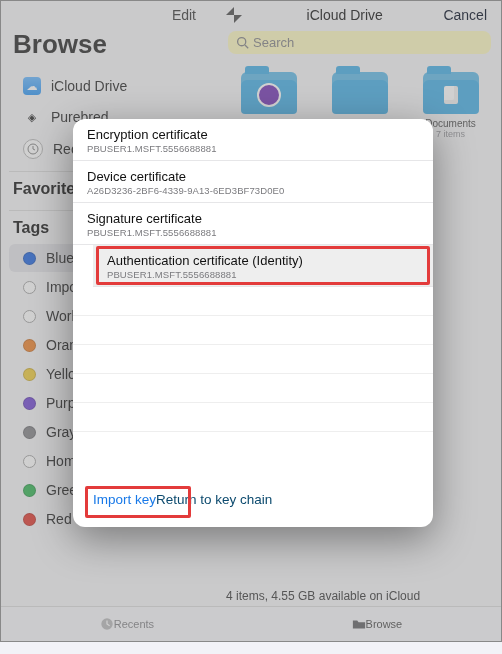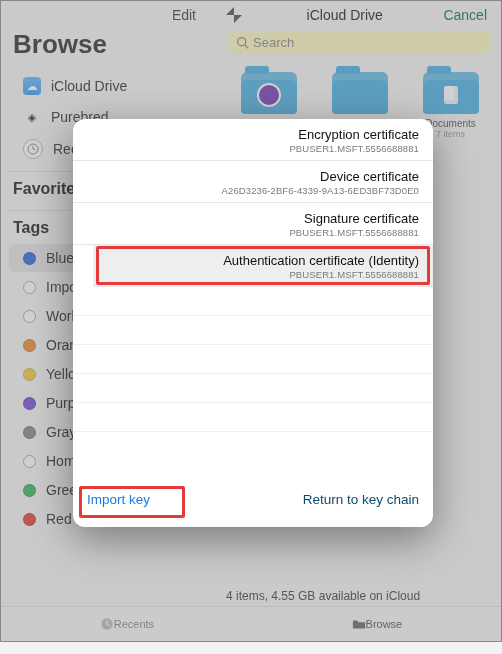--- a/index.html
+++ b/index.html
@@ -71,21 +71,21 @@
   .rp-top .expand {
     width:16px; height:16px; position:relative; margin-right:4px;
   }
   .rp-top .expand::before, .rp-top .expand::after{
     content:""; position:absolute; width:0; height:0;
     border:4px solid transparent;
   }
   .rp-top .expand::before{ border-bottom-color:#555; border-right-color:#555; left:0; top:0; transform:rotate(0deg);}
   .rp-top .expand::after{ border-top-color:#555; border-left-color:#555; right:0; bottom:0;}
   .rp-top .title { flex:1; text-align:center; font-weight:500; font-size:14px; color:#222;}
-  .rp-top .cancel{ color:#0f766e; }
+  .rp-top .cancel{ color:#0f172a; }
 
   .rp-search {
     margin:6px 10px 10px 10px; background:#fef9c3; border-radius:8px;
     display:flex; align-items:center; gap:4px; padding:4px 8px; font-size:13px;
     color:#8a8a8e;
   }
   .rp-search svg { width:13px; height:13px; fill:#8a8a8e; }
 
   .rp-folders {
     display:flex; gap:18px; padding:8px 14px 0 14px;
@@ -132,39 +132,39 @@
   .tabbar .tab.active { color:#555; }
   .tabbar svg { width:14px; height:14px; fill:currentColor; }
 
   
   .modal {
     position:absolute; left:72px; top:118px; width:360px; height:408px;
     background:#fff; border-radius:12px; z-index:20;
     box-shadow:0 12px 40px rgba(0,0,0,0.4);
     display:flex; flex-direction:column; overflow:hidden;
   }
-  .cert-list { flex:0 0 auto;text-align:right; }
+  .cert-list { flex:0 0 auto; }
   .cert-row {
     padding:8px 14px 6px 14px; border-bottom:1px solid #e6e6e8;
     position:relative;
   }
   .cert-row .ct { font-size:13px; color:#111; }
   .cert-row .cs { font-size:9.5px; color:#7a7a7e; margin-top:1px; letter-spacing:0.1px;}
   .cert-row.selected { background:#eeeeee;margin-left:20px; }
   .cert-row.selected::after{
     content:""; position:absolute; left:3px; right:3px; top:1px; bottom:1px;
     border:3px solid #e33b3b; border-radius:2px; pointer-events:none;
   }
   .empty-rows { flex:1 1 auto; }
   .empty-rows .er {
     height:28px; border-bottom:1px solid #eee;
   }
   .modal-footer{
-    display:flex; justify-content:space-between; align-items:center;
-    padding:12px 14px 20px 14px; font-size:13.5px;
+    display:flex; justify-content:flex-start; align-items:center;
+    padding:12px 14px 20px 20px; font-size:13.5px;
   }
   .modal-footer .left {
     color:#1879e8; position:relative;
   }
   .modal-footer .left::after{
     content:""; position:absolute; left:-8px; top:-6px; width:100px; height:26px;
     border:3px solid #e33b3b; border-radius:2px; pointer-events:none;
   }
   .modal-footer .right { color:#0c4a6e; }
 

